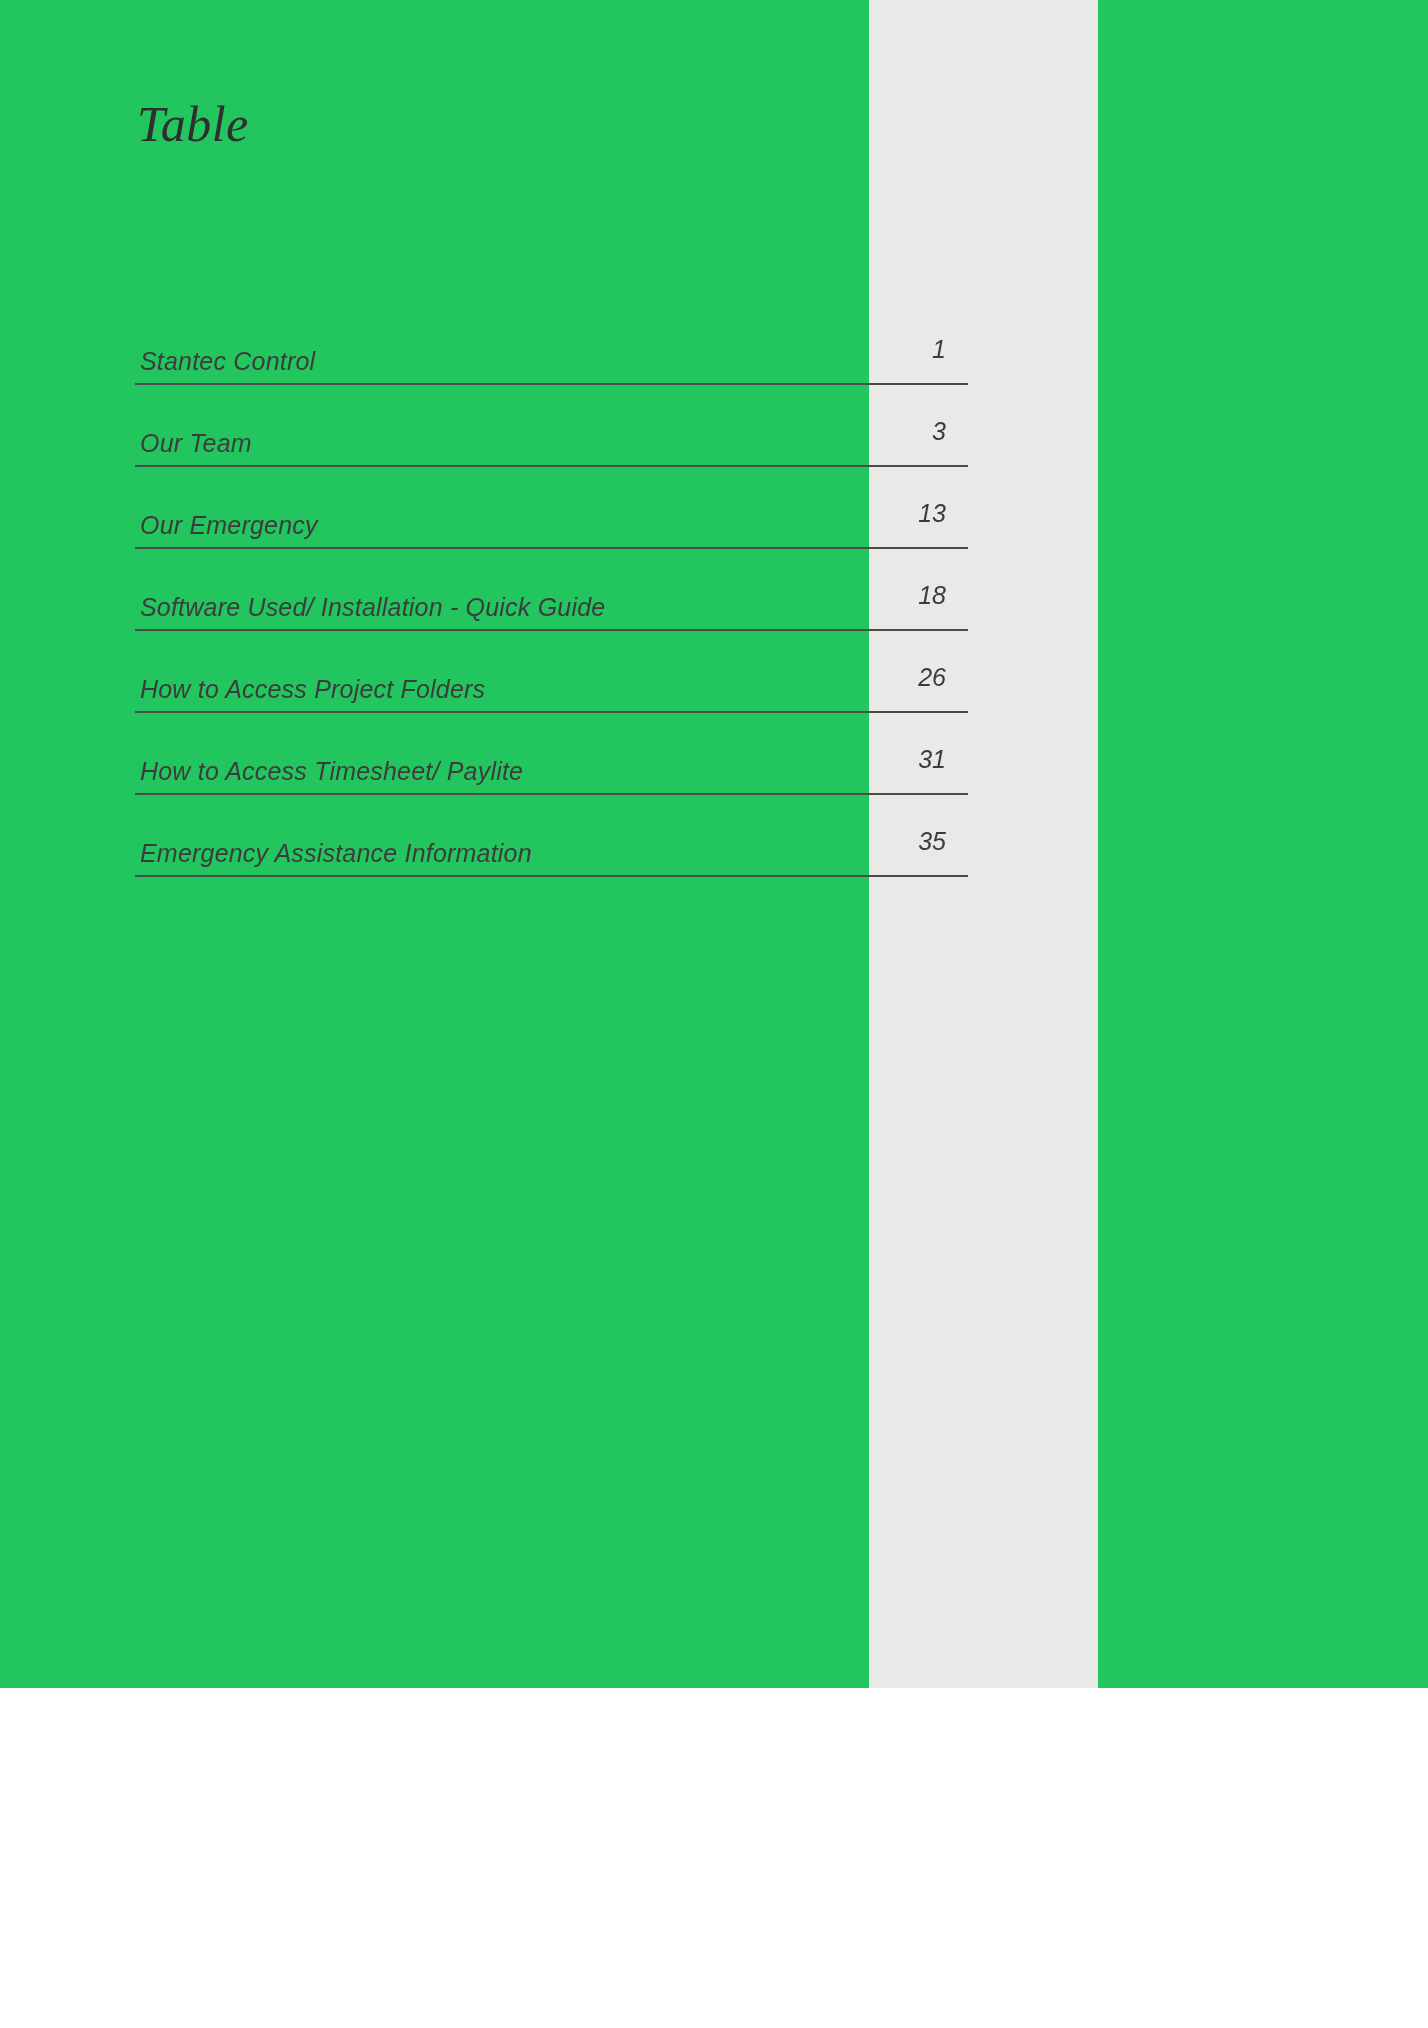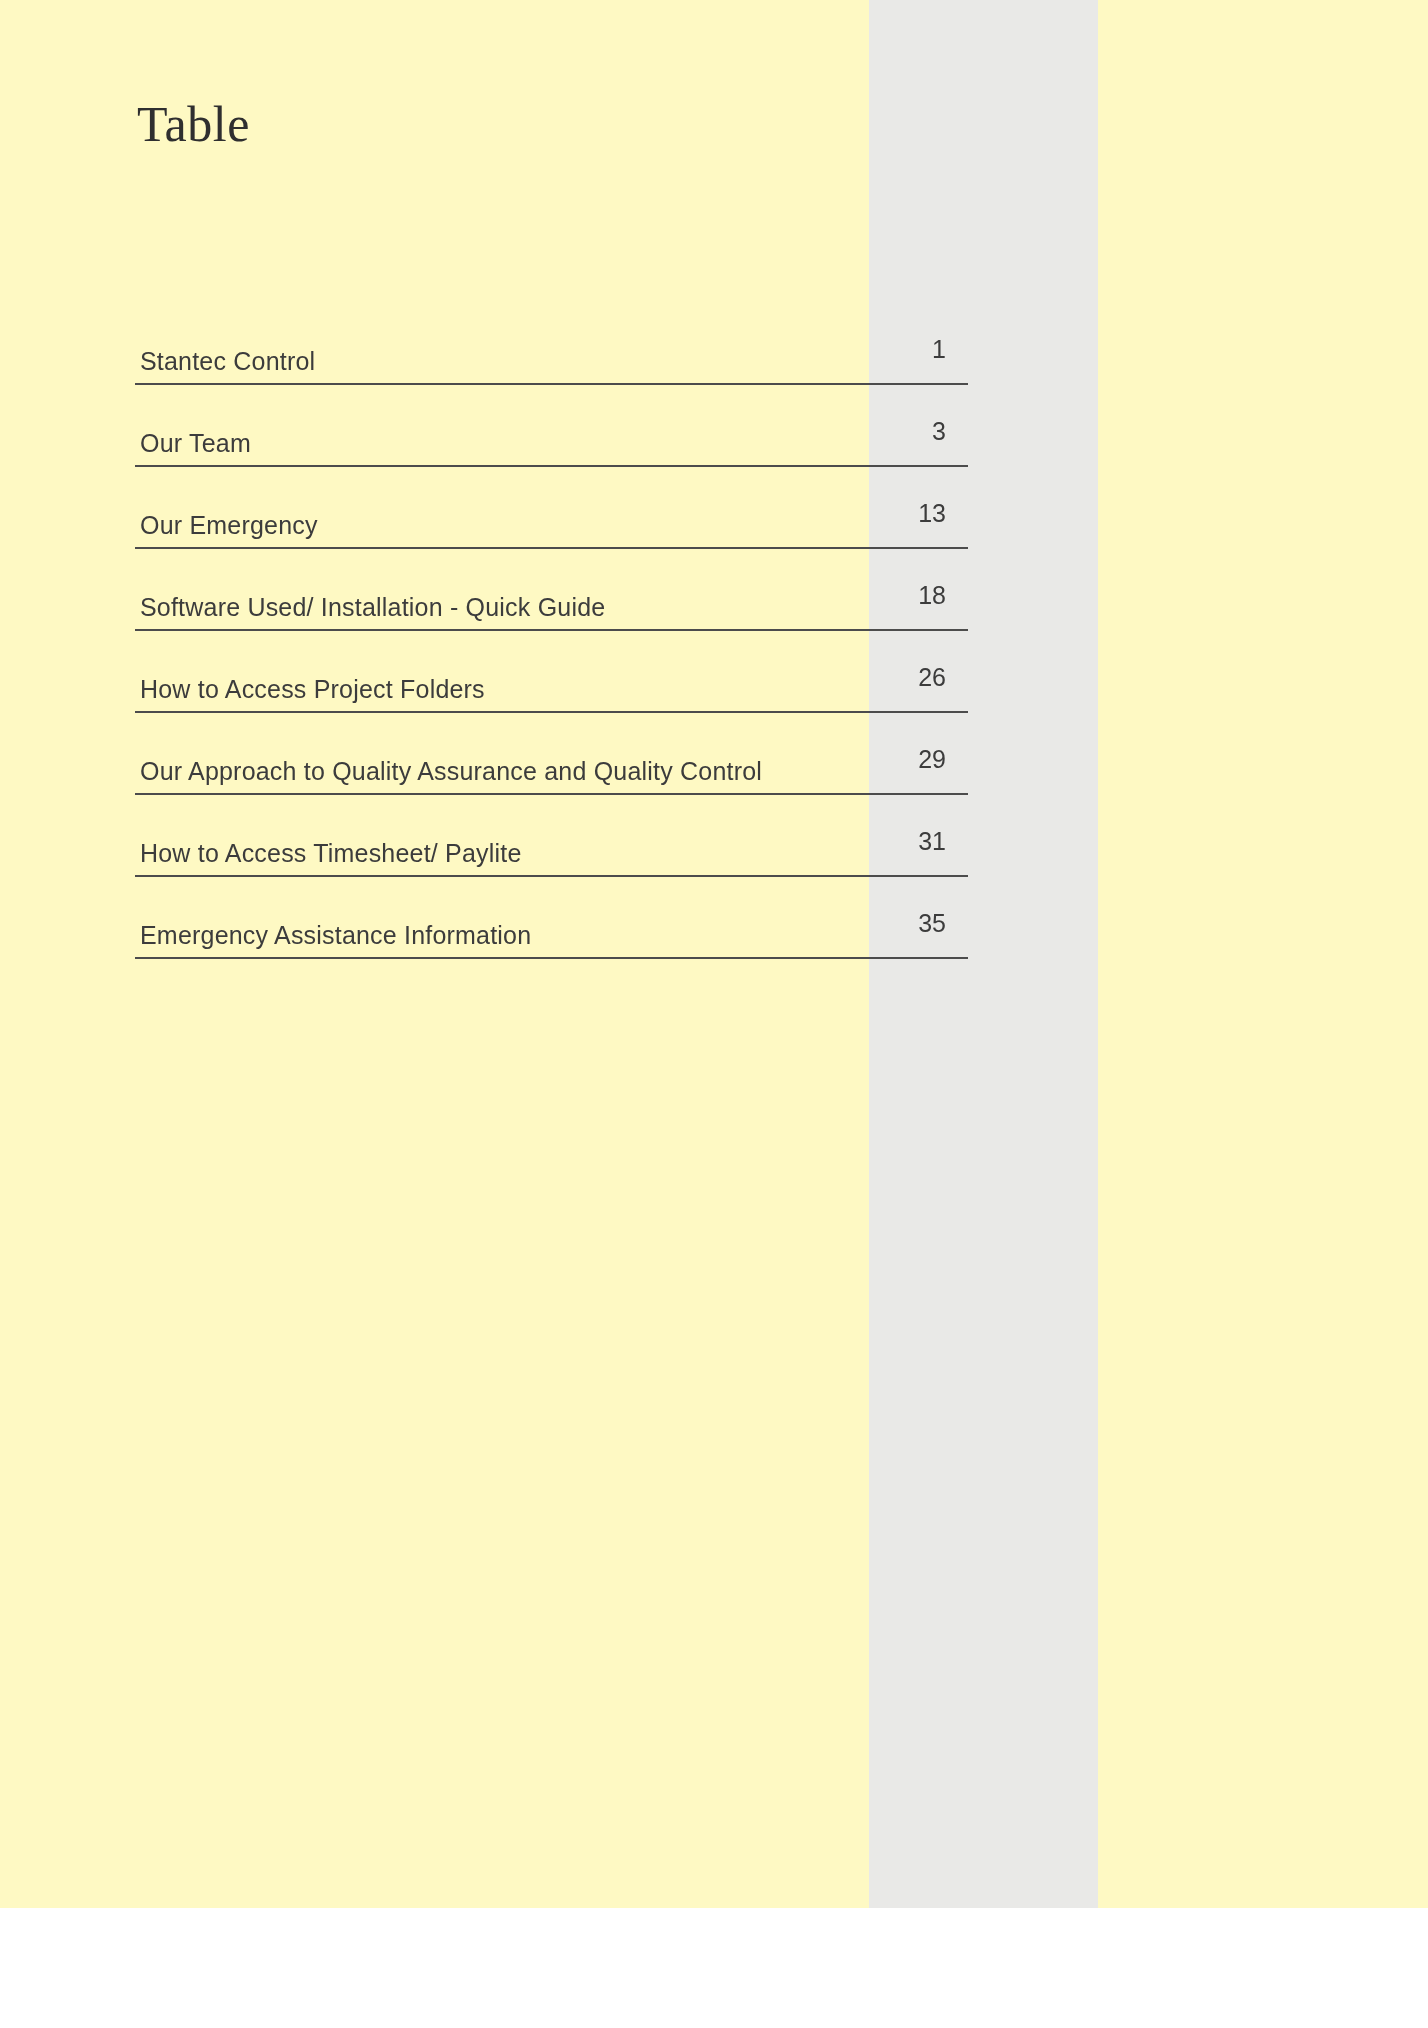--- a/index.html
+++ b/index.html
@@ -3,24 +3,25 @@
 <meta charset="utf-8">
 <style>
   html, body {
     margin: 0;
     padding: 0;
     background: #ffffff;
   }
   .page {
     position: relative;
     width: 1428px;
-    height: 1908px;
-    background: #fef9c3;
+    height: 1688px;
+    background: #22c55e;
     overflow: hidden;
     font-family: "Liberation Sans", "DejaVu Sans", sans-serif;
+    font-style: italic;
   }
   .side-band {
     position: absolute;
     top: 0;
     height: 100%;
     left: 869px;
     width: 229px;
     background: var(--band, #e9e9e7);
     z-index: 0;
   }
@@ -107,25 +108,20 @@
       <span class="toc-page">18</span>
       <div class="toc-rule"></div>
     </div>
 
     <div class="toc-row">
       <span class="toc-label">How to Access Project Folders</span>
       <span class="toc-page">26</span>
       <div class="toc-rule"></div>
     </div>
 
-    <div class="toc-row">
-      <span class="toc-label">Our Approach to Quality Assurance and Quality Control</span>
-      <span class="toc-page">29</span>
-      <div class="toc-rule"></div>
-    </div>
 
     <div class="toc-row">
       <span class="toc-label">How to Access Timesheet/ Paylite</span>
       <span class="toc-page">31</span>
       <div class="toc-rule"></div>
     </div>
 
 
     <div class="toc-row">
       <span class="toc-label">Emergency Assistance Information</span>

